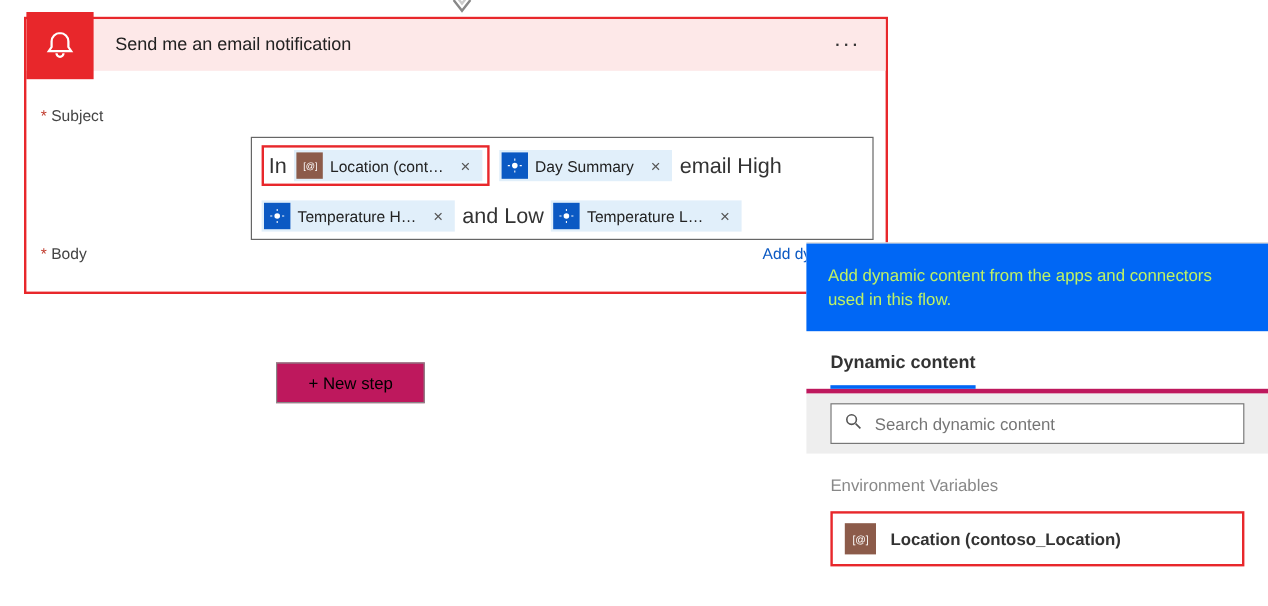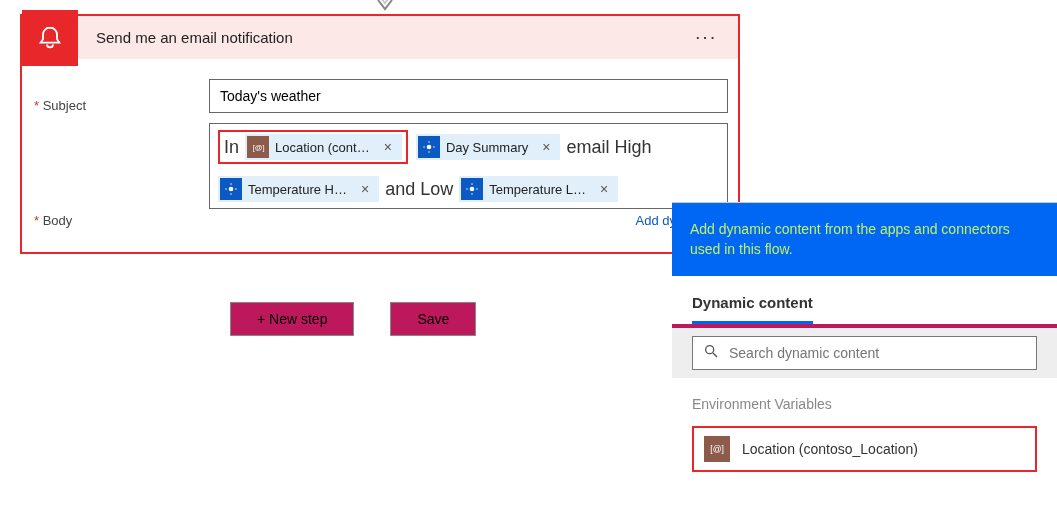--- a/index.html
+++ b/index.html
@@ -224,21 +224,21 @@
   .dc-item-icon {
     width: 26px;
     height: 26px;
     background: #8c5b4a;
     display: flex;
     align-items: center;
     justify-content: center;
     margin-right: 12px;
   }
   .dc-item-label {
-    font-weight: 400;
+    font-weight: 700;
     font-size: 14px;
   }
 </style>
 </head>
 <body>
 
 <div class="connector-down">
   <svg width="16" height="24" viewBox="0 0 16 24">
     <polyline points="1,6 8,15 15,6" fill="none" stroke="#888" stroke-width="2"></polyline>
     <polyline points="1,0 8,9 15,0" fill="none" stroke="#ccc" stroke-width="2"></polyline>
@@ -253,21 +253,20 @@
         <path fill="none" stroke="#fff" stroke-width="1.6" d="M9.5 17.5a2.5 2.5 0 0 0 5 0"></path>
       </svg>
     </div>
     <div class="card-title">Send me an email notification</div>
     <div class="ellipsis">···</div>
   </div>
 
   <div class="card-body">
     <div class="form-row">
       <div class="form-label">Subject</div>
-      <input class="text-input" value="Today's weather" style="">
     </div>
 
     <div class="form-row">
       <div class="form-label">Body</div>
       <div class="body-editor-wrap">
         <div class="body-editor">
 
           <span class="row1-hl">
             <span class="plain-text">In</span>
             <span class="token">
@@ -337,21 +336,20 @@
 
         </div>
         <div class="add-dynamic-link">Add dynamic co</div>
       </div>
     </div>
   </div>
 </div>
 
 <div class="bottom-buttons">
   <button class="btn">+ New step</button>
-  <button class="btn">Save</button>
 </div>
 
 <div class="dc-panel">
   <div class="dc-hint">Add dynamic content from the apps and connectors used in this flow.</div>
 
   <div class="dc-tabs">
     <div class="dc-tab active">Dynamic content</div>
   </div>
 
   <div class="dc-search-wrap">

